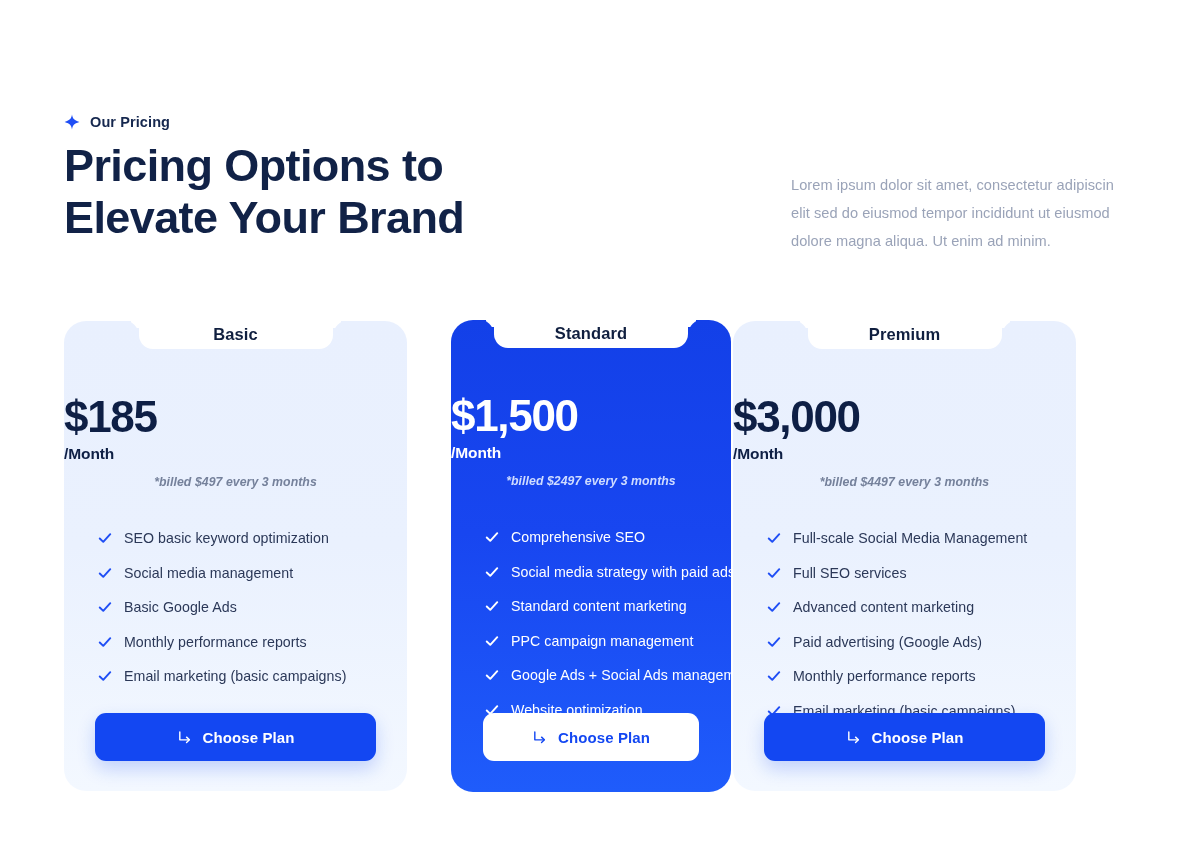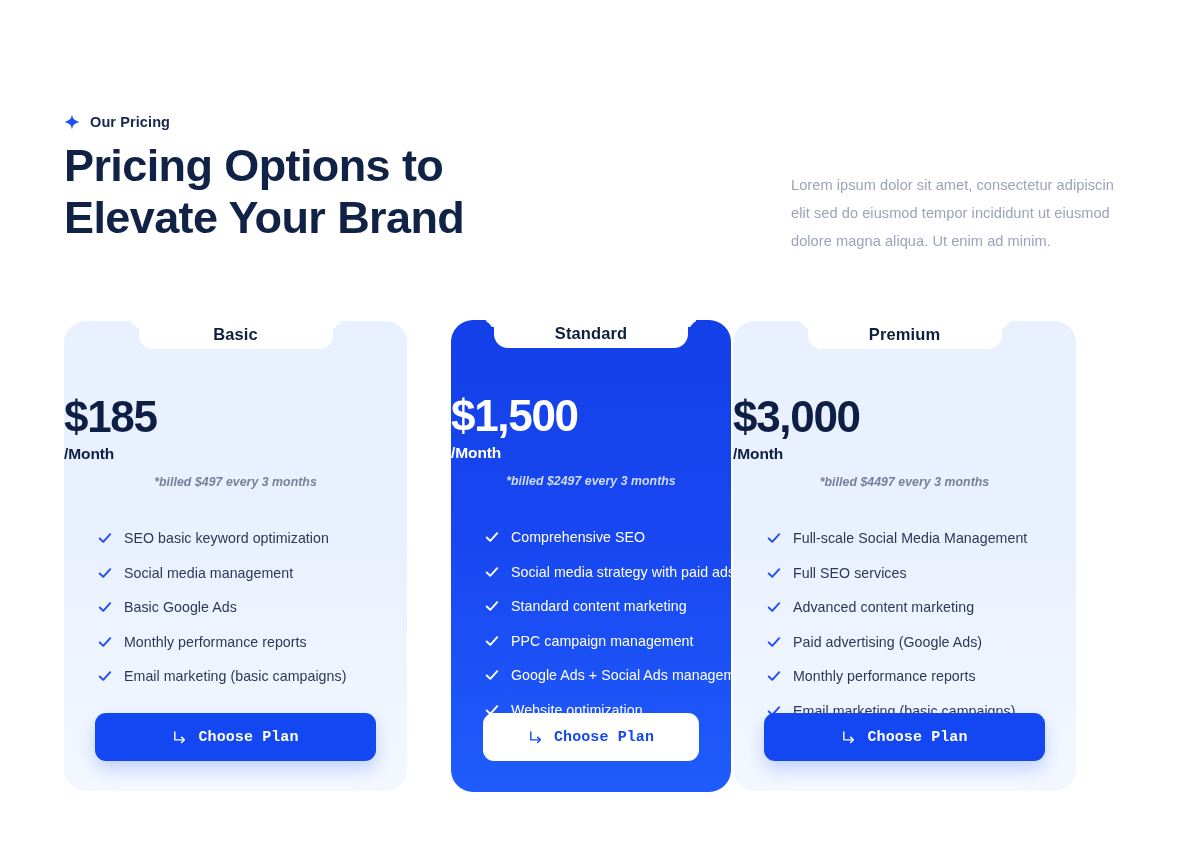--- a/index.html
+++ b/index.html
@@ -195,21 +195,21 @@
     justify-content: center;
     gap: 11px;
     position: absolute;
     left: 31px;
     right: 31px;
     bottom: 30px;
     height: 48px;
     border: 0;
     border-radius: 11px;
     cursor: pointer;
-    font-family: Liberation Mono, monospace;
+    font-family: Liberation Sans, sans-serif;
   }
   .card.side .cta {
     background: #1347f2;
     box-shadow: 0 8px 18px rgba(19,71,242,.22);
   }
   .card.featured .cta {
     background: #ffffff;
     left: 32px; right: 32px;
     bottom: 31px;
   }

